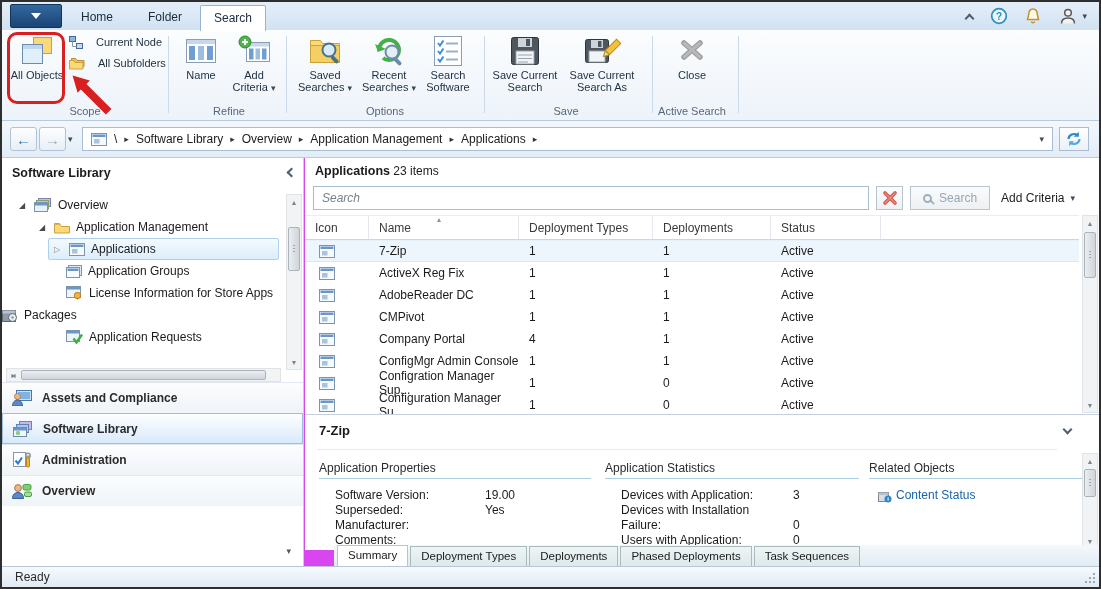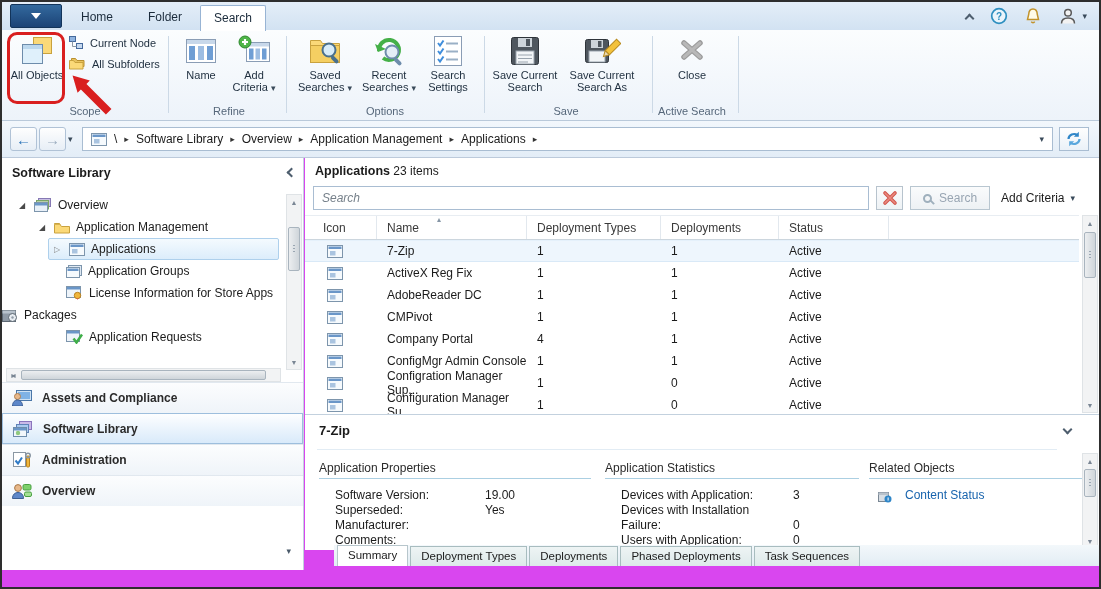--- a/index.html
+++ b/index.html
@@ -24,21 +24,21 @@
   .chev.down { transform:rotate(45deg); }
   .chev.left { transform:rotate(135deg); }
 
   
   .ribbon { position:absolute; top:28px; left:0; right:0; height:91px;
             background:linear-gradient(#fbfdfe,#edf3fa); border-bottom:1px solid #b9c9da; }
   .rsep { position:absolute; top:6px; bottom:7px; width:1px; background:#ccd9e6; }
   .rbtn { position:absolute; top:3px; height:70px; display:flex; flex-direction:column; align-items:center;
           text-align:center; font-size:11px; line-height:12px; color:#1e2e3e; cursor:pointer; }
   .rbtn .ric { height:36px; display:flex; align-items:center; justify-content:center; }
-  .rsm { position:absolute; display:flex; gap:7px; align-items:center; font-size:11px; color:#1e2e3e; white-space:nowrap; cursor:pointer; }
+  .rsm { position:absolute; display:flex; gap:13px; align-items:flex-start; font-size:11px; color:#1e2e3e; white-space:nowrap; cursor:pointer; }
   .glabel { position:absolute; top:75px; font-size:11px; color:#56677a; text-align:center; }
   .dd { font-size:9px; color:#3a4a5a; }
 
   
   .ann-rect { position:absolute; left:5px; top:30px; width:58px; height:72px; border:3px solid #d91f1f;
               border-radius:10px; z-index:60; pointer-events:none; }
   .ann-arrow { position:absolute; left:62px; top:68px; width:56px; height:50px; z-index:60; pointer-events:none; }
 
   
   .crumbbar { position:absolute; top:119px; left:0; right:0; height:37px;
@@ -92,21 +92,21 @@
   .sqbtn { width:27px; height:24px; border:1px solid #b7c3cd; background:linear-gradient(#fbfcfd,#eef2f5);
            display:flex; align-items:center; justify-content:center; cursor:pointer; flex:none; }
   .searchbtn { width:80px; height:24px; border:1px solid #b8c6d0; background:linear-gradient(#fafbfc,#edf1f4);
                color:#98a5b2; display:flex; align-items:center; justify-content:center; gap:7px; cursor:pointer; flex:none; }
   .magnifier { width:9px; height:9px; border:2px solid #9fb0bd; border-radius:50%; position:relative; flex:none; }
   .magnifier::after { content:""; position:absolute; width:6px; height:2px; background:#9fb0bd; transform:rotate(45deg); right:-5px; bottom:-2px; }
   .addcrit { display:flex; align-items:center; gap:6px; padding:0 4px; cursor:pointer; flex:none; }
   .grid { position:absolute; left:0; right:20px; top:57px; bottom:0; overflow:hidden; }
   .ghead { display:flex; height:25px; border-bottom:1px solid #ccd6de; border-top:1px solid #e8edf2; color:#3a3a3a; position:relative; }
   .gc { padding-left:10px; display:flex; align-items:center; border-right:1px solid #e2e8ee; height:100%; cursor:pointer; }
-  .c-icon { width:64px;margin-left:8px; } .c-name { width:150px; } .c-dt { width:134px; } .c-dep { width:118px; } .c-st { width:110px; }
+  .c-icon { width:64px; } .c-name { width:150px; } .c-dt { width:134px; } .c-dep { width:118px; } .c-st { width:110px; }
   .c-fill { flex:1; border-right:none !important; }
   .sortind { position:absolute; left:132px; top:-1px; font-size:8px; color:#8696a6; }
   .grow { display:flex; height:22px; align-items:center; cursor:pointer; }
   .grow.sel { background:#eef6fd; border-top:1px solid #e5f1fb; border-bottom:1px solid #d9e9f7; }
   .grow .gc { border-right:none; }
   .icell { padding-left:14px; }
 
   
   .details { position:absolute; left:303px; top:412px; right:0; height:136px; border-top:1px solid #c3d1de;
              background:#fff; overflow:hidden; }
@@ -258,21 +258,21 @@
               <path d="M5 16 l2 2.5 l3.5-5"></path>
               <path d="M5 24 l2 2.5 l3.5-5"></path>
             </g>
             <g stroke="#9ab0c6" stroke-width="2">
               <path d="M13 8.5 h12"></path>
               <path d="M13 16.5 h12"></path>
               <path d="M13 24.5 h12"></path>
             </g>
           </svg>
         </span>
-      <span>Search Settings</span>
+      <span>Search Software</span>
     </div>
     <div class="glabel" style="left:294px;width:178px">Options</div>
     <div class="rsep" style="left:482px"></div>
 
     <div class="rbtn" style="left:490px;width:66px">
       <span class="ric">
           <svg width="32" height="32">
             <rect x="2.5" y="2.5" width="27" height="27" rx="2" fill="#4e565e" stroke="#2e343a"></rect>
             <rect x="9" y="3" width="14" height="9" fill="#cdd4da"></rect>
             <rect x="17" y="4" width="4" height="7" fill="#4e565e"></rect>
@@ -661,21 +661,21 @@
           <span>0</span>
         </div>
       <div class="drow">
           <span class="dlab" style="width:172px">Users with Application:</span>
           <span>0</span>
         </div>
     </div>
 
     <div class="dsec-h" style="left:564px;width:214px">Related Objects</div>
     <div class="dfields" style="left:572px">
-      <div class="drow" style="align-items:flex-end;gap:13px">
+      <div class="drow" style="align-items:flex-end;gap:4px">
         <svg width="15" height="14">
             <rect x="1.5" y="3.5" width="10" height="9" fill="#d8dee4" stroke="#7a8794"></rect>
             <rect x="1.5" y="3.5" width="10" height="2.5" fill="#b9c2cb"></rect>
             <circle cx="11" cy="10" r="3.5" fill="#2f86c8"></circle>
             <rect x="10.6" y="8.4" width="1" height="3.2" fill="#fff"></rect>
           </svg>
         <span class="dlink">Content Status</span>
       </div>
     </div>
 
@@ -687,14 +687,18 @@
   </div>
 
   <div class="dtabs">
     <div class="dtab active">Summary</div>
     <div class="dtab">Deployment Types</div>
     <div class="dtab">Deployments</div>
     <div class="dtab">Phased Deployments</div>
     <div class="dtab">Task Sequences</div>
   </div>
 
+  <div class="statusbar">
+    <span>Ready</span>
+    <span class="grip"></span>
+  </div>
 
 </div>
 
 </body></html>

